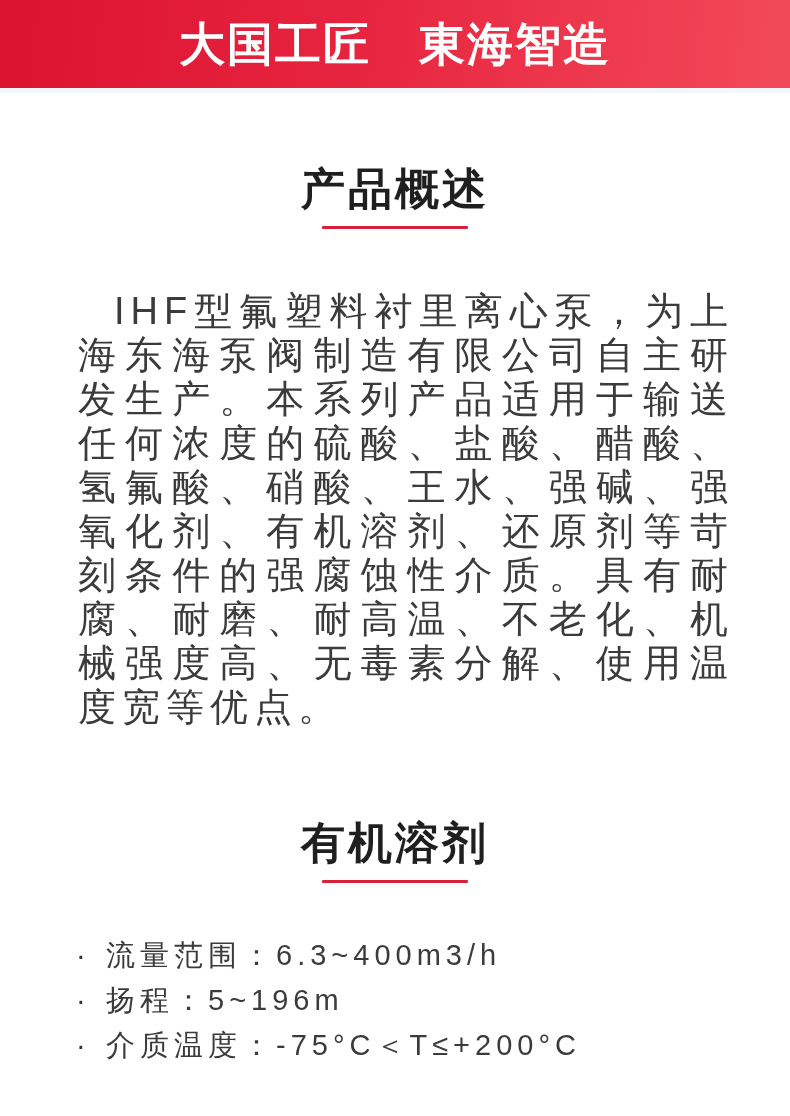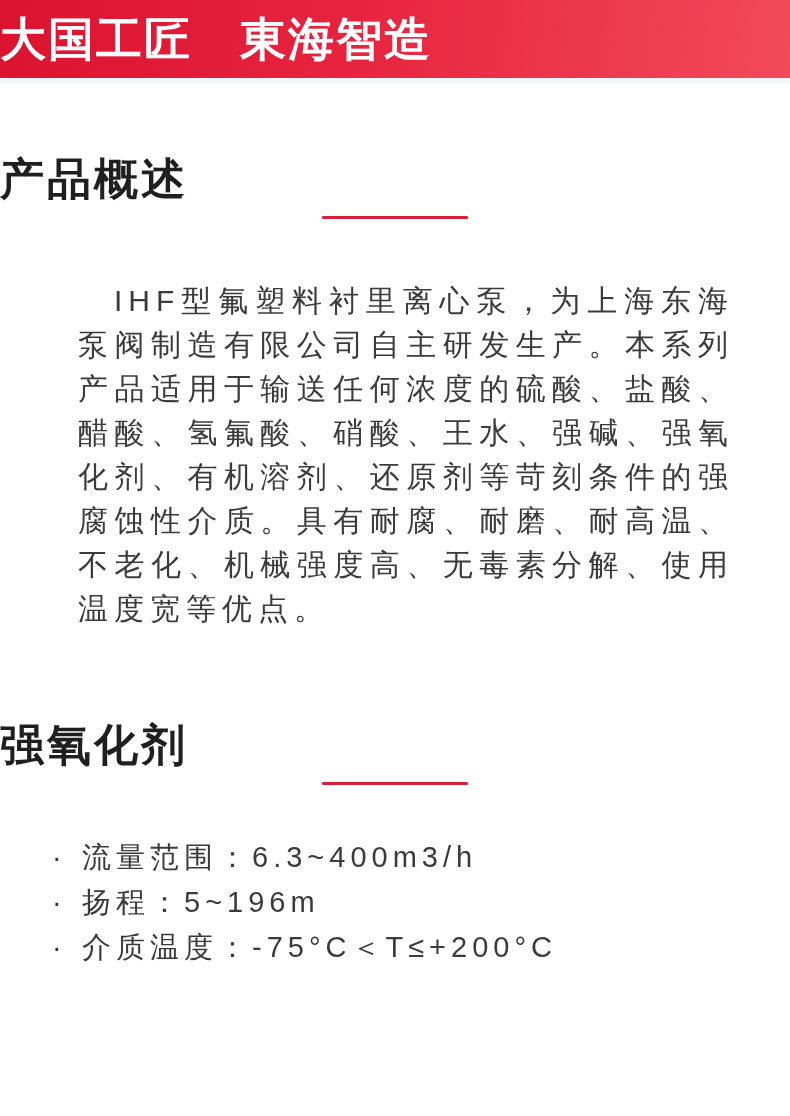--- a/index.html
+++ b/index.html
@@ -9,40 +9,41 @@
   }
   body {
     width: 790px;
     height: 1116px;
     overflow: hidden;
     font-family: "Liberation Sans", "DejaVu Sans", sans-serif;
     color: #3b3b3b;
   }
   
   .banner {
-    height: 78px;
+    height: 88px;
     background: linear-gradient(97deg, #db1330 0%, #e7243f 45%, #f24a59 100%);
     display: flex;
     align-items: center;
+    justify-content: center;
   }
   .banner-title {
     color: #ffffff;
     font-size: 46px;
     font-weight: 700;
     letter-spacing: 2px;
     line-height: 78px;
     white-space: pre;
   }
   .banner-edge {
     height: 5px;
     background: #f3f6fa;
   }
   
   .sec-head {
-    text-align: left;
+    text-align: center;
   }
   .sec-head.first { margin-top: 74px; }
   .sec-head.second { margin-top: 92px; }
   .sec-title {
     margin: 0;
     font-size: 44px;
     font-weight: 700;
     color: #1f1f1f;
     letter-spacing: 3px;
     line-height: 1;
@@ -50,32 +51,32 @@
   .red-underline {
     width: 146px;
     height: 3px;
     margin: 15px auto 0 auto;
     background: #d8203a;
     border-radius: 1px;
   }
   
   .body-text {
     margin: 60px 56px 0 78px;
-    font-size: 30px;
+    font-size: 38px;
     line-height: 44px;
     letter-spacing: 6px;
     color: #3b3b3b;
     text-align: justify;
     text-indent: 36px;
   }
   
   .cond-list {
     list-style: none;
     margin: 50px 0 14px 0;
-    padding: 0 60px 0 52px;
+    padding: 0 60px 0 76px;
   }
   .cond-item {
     font-size: 29px;
     line-height: 45px;
     letter-spacing: 5px;
     color: #3b3b3b;
     white-space: nowrap;
   }
   .dot {
     display: inline-block;
@@ -94,21 +95,21 @@
 <section>
   <div class="sec-head first">
     <h2 class="sec-title">产品概述</h2>
     <div class="red-underline"></div>
   </div>
   <p class="body-text">IHF型氟塑料衬里离心泵，为上海东海泵阀制造有限公司自主研发生产。本系列产品适用于输送任何浓度的硫酸、盐酸、醋酸、氢氟酸、硝酸、王水、强碱、强氧化剂、有机溶剂、还原剂等苛刻条件的强腐蚀性介质。具有耐腐、耐磨、耐高温、不老化、机械强度高、无毒素分解、使用温度宽等优点。</p>
 </section>
 
 <section>
   <div class="sec-head second">
-    <h2 class="sec-title">强氧化剂</h2>
+    <h2 class="sec-title">有机溶剂</h2>
     <div class="red-underline"></div>
   </div>
   <ul class="cond-list">
     <li class="cond-item">
       <span class="dot">·</span><span>流量范围：6.3~400m3/h</span>
     </li>
     <li class="cond-item">
       <span class="dot">·</span><span>扬程：5~196m</span>
     </li>
     <li class="cond-item">

